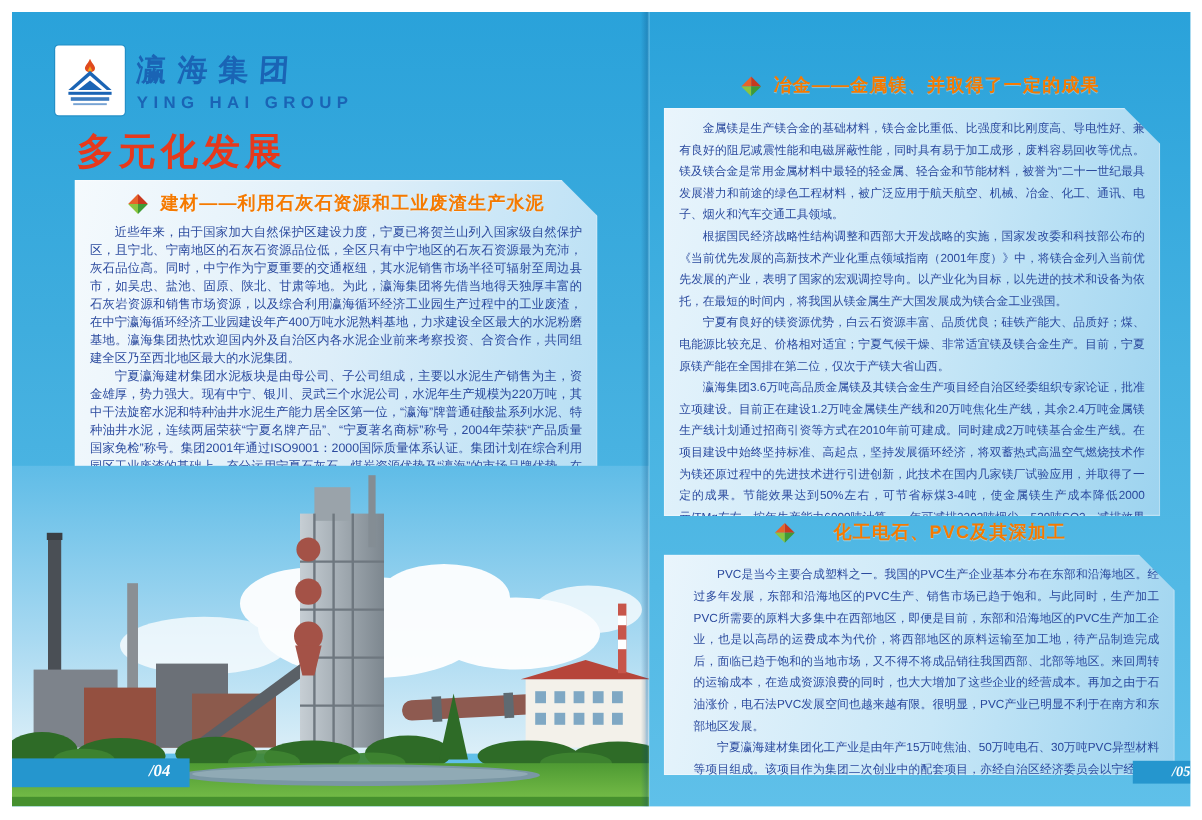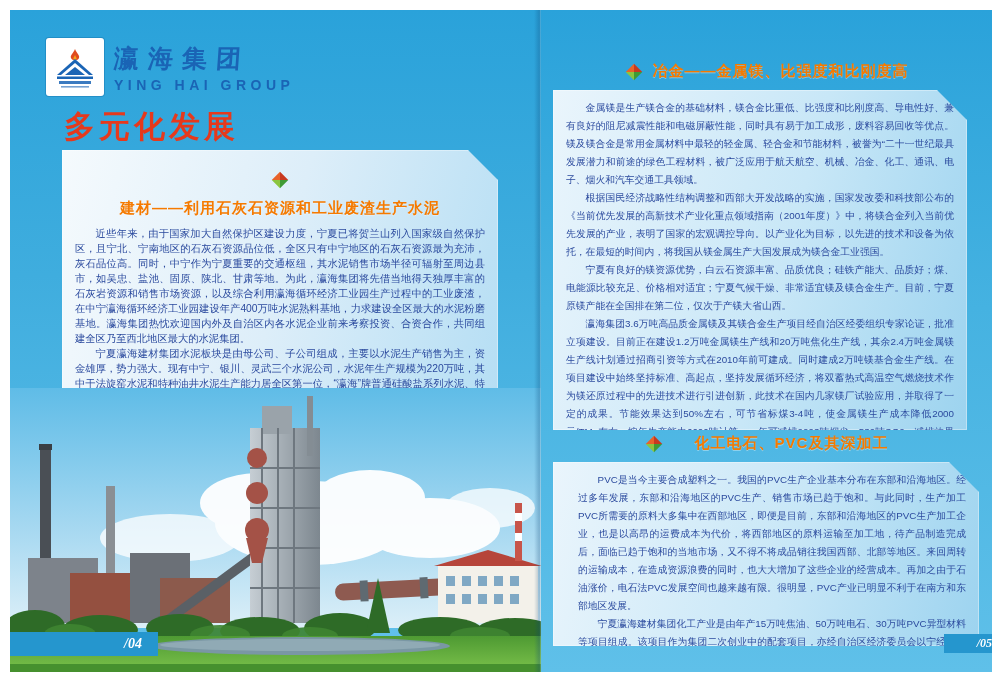--- a/index.html
+++ b/index.html
@@ -21,21 +21,21 @@
   
   .panel{position:absolute;clip-path:polygon(0 0,calc(100% - 30px) 0,100% 30px,100% 100%,0 100%);
          box-shadow:inset 0 0 0 1px rgba(255,255,255,.35);}
   .panel-left{left:52px;top:140px;width:436px;height:252px;
          background:linear-gradient(105deg,#f5fafd 0%,#ddeef9 50%,#b5def4 100%);}
   .panel-r{left:12px;width:414px;background:linear-gradient(105deg,#eaf5fc 0%,#c8e7f7 55%,#9cd3ef 100%);}
   #panel-metal{top:80px;height:340px;}
   #panel-pvc{top:452px;height:184px;padding-left:12px;}
   
   .sec-header{display:flex;align-items:center;justify-content:center;gap:10px;}
-  .sec-header.inside{margin-top:21px;margin-bottom:4px;flex-direction:column;}
+  .sec-header.inside{margin-top:10px;margin-bottom:4px;}
   .sec-header.floating{position:absolute;left:0;width:100%;}
   #hdr-metal{top:52px;}
   #hdr-pvc{top:424px;gap:32px;}
   .sec-title{font-size:15px;font-weight:bold;color:#f57a00;letter-spacing:1px;
              text-shadow:0 1px 0 rgba(255,255,255,.35);white-space:nowrap;}
   .gem{width:18px;height:18px;flex:0 0 auto;}
   
   .body-text{padding:4px 13px 0 13px;color:#2b4a9e;text-align:justify;}
   .body-text p{margin:0;text-indent:2em;}
   .bt-left{font-size:10.3px;line-height:15px;}
@@ -213,21 +213,21 @@
 
     <div class="sec-header floating" id="hdr-metal">
       <span class="gem">
         <svg width="18" height="18" viewBox="0 0 24 24">
           <polygon points="12,1 23,12 12,12" fill="#c8391f"></polygon>
           <polygon points="12,1 1,12 12,12" fill="#e8622a"></polygon>
           <polygon points="1,12 12,23 12,12" fill="#8bc53f"></polygon>
           <polygon points="23,12 12,23 12,12" fill="#3f9b35"></polygon>
         </svg>
       </span>
-      <span class="sec-title">冶金——金属镁、比强度和比刚度高</span>
+      <span class="sec-title">冶金——金属镁、并取得了一定的成果</span>
     </div>
 
     <section class="panel panel-r" id="panel-metal">
       <div class="body-text bt-right">
           <p>金属镁是生产镁合金的基础材料，镁合金比重低、比强度和比刚度高、导电性好、兼有良好的阻尼减震性能和电磁屏蔽性能，同时具有易于加工成形，废料容易回收等优点。镁及镁合金是常用金属材料中最轻的轻金属、轻合金和节能材料，被誉为“二十一世纪最具发展潜力和前途的绿色工程材料，被广泛应用于航天航空、机械、冶金、化工、通讯、电子、烟火和汽车交通工具领域。</p>
           <p>根据国民经济战略性结构调整和西部大开发战略的实施，国家发改委和科技部公布的《当前优先发展的高新技术产业化重点领域指南（2001年度）》中，将镁合金列入当前优先发展的产业，表明了国家的宏观调控导向。以产业化为目标，以先进的技术和设备为依托，在最短的时间内，将我国从镁金属生产大国发展成为镁合金工业强国。</p>
           <p>宁夏有良好的镁资源优势，白云石资源丰富、品质优良；硅铁产能大、品质好；煤、电能源比较充足、价格相对适宜；宁夏气候干燥、非常适宜镁及镁合金生产。目前，宁夏原镁产能在全国排在第二位，仅次于产镁大省山西。</p>
           <p>瀛海集团3.6万吨高品质金属镁及其镁合金生产项目经自治区经委组织专家论证，批准立项建设。目前正在建设1.2万吨金属镁生产线和20万吨焦化生产线，其余2.4万吨金属镁生产线计划通过招商引资等方式在2010年前可建成。同时建成2万吨镁基合金生产线。在项目建设中始终坚持标准、高起点，坚持发展循环经济，将双蓄热式高温空气燃烧技术作为镁还原过程中的先进技术进行引进创新，此技术在国内几家镁厂试验应用，并取得了一定的成果。节能效果达到50%左右，可节省标煤3-4吨，使金属镁生产成本降低2000元/TMg左右，按年生产能力6000吨计算，一年可减排2293吨烟尘，539吨SO2，减排效果明显。按国内镁产量354万吨计算，一年可节约标煤10.62万吨，大大减少CO2、NOx等气体的排放量，大幅度提高能源利用率和清洁化生产。同时，本项目的实施将实现镁冶炼生产过程自动化，控制智能化，管理信息化，提高镁的冶炼水平，为可持续发展奠定稳固的基础，也将为我区乃至全国的镁工业发展起到积极的示范带动作用，对我区在“十一五”期间实现节能减排目标具有重要的意义。</p>
         </div>
     </section>

